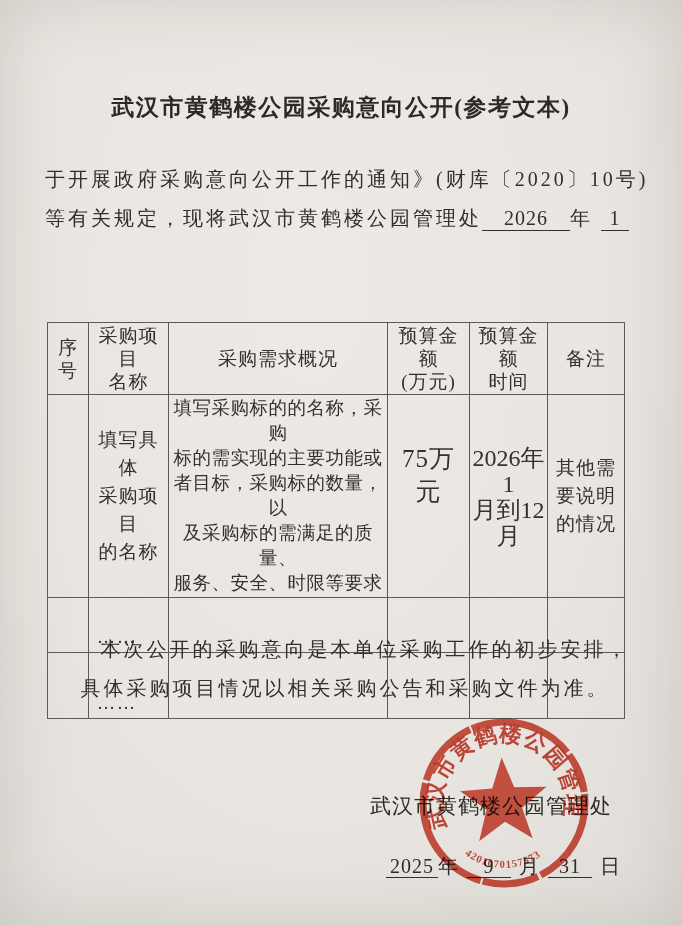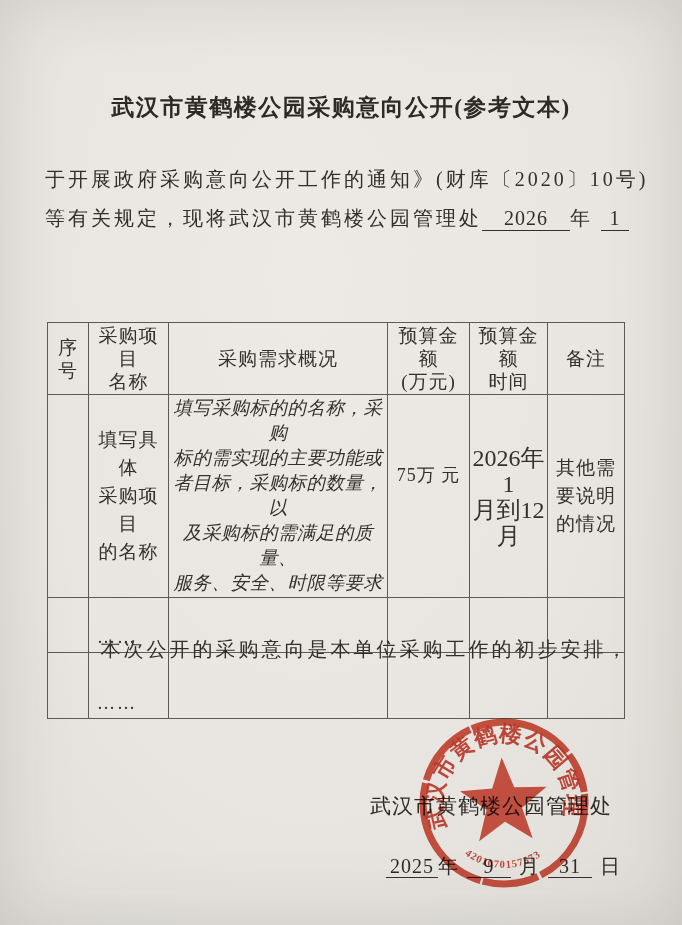--- a/index.html
+++ b/index.html
@@ -33,22 +33,22 @@
   .doc-table th,.doc-table td{
     border:1px solid #5d5a53;padding:1px 2px;text-align:center;vertical-align:middle;
     font-weight:normal;white-space:pre-line;color:#34312c;
   }
   .doc-table th{font-size:19px;line-height:23px;letter-spacing:1px;}
   tr.hrow{height:48px;}
   tr.r1{height:127px;}
   tr.r2{height:55px;}
   tr.r3{height:66px;}
   td.c-name{font-size:19px;line-height:28px;letter-spacing:1px;}
-  td.c-over{font-size:18.5px;line-height:25px;letter-spacing:.5px;font-style:italic;}
-  td.c-budget{font-size:18px;padding-bottom:44px;letter-spacing:1px;}
+  td.c-over{font-size:18.5px;line-height:25px;letter-spacing:.5px;}
+  td.c-budget{font-size:25px;padding-bottom:44px;letter-spacing:1px;}
   td.c-time{font-size:24px;line-height:26px;padding-top:2px;}
   td.c-remark{font-size:19px;line-height:28px;letter-spacing:1px;}
   td.c-dots{vertical-align:bottom;text-align:left;padding-left:8px;padding-bottom:4px;font-size:18px;letter-spacing:2px;}
   .sig-org{
     position:absolute;left:370px;top:792px;font-size:21px;letter-spacing:1px;color:#2e2b27;white-space:nowrap;
   }
   .sig-date{
     position:absolute;left:386px;top:843px;font-size:20px;letter-spacing:1px;color:#2e2b27;white-space:nowrap;
   }
   .d-blank{
@@ -129,20 +129,21 @@
         <td></td>
         <td></td>
         <td></td>
         <td></td>
       </tr>
     </tbody>
   </table>
 
   <div class="para closing">
     <div class="line indent">本次公开的采购意向是本单位采购工作的初步安排，</div>
+    <div class="line">具体采购项目情况以相关采购公告和采购文件为准。</div>
   </div>
 
   <div class="sig-org">武汉市黄鹤楼公园管理处</div>
 
   <div class="sig-date"><span class="d-blank d-year">2025</span><span>年</span><span class="d-gap"></span><span class="d-blank d-num">9</span><span class="d-gap"></span><span>月</span><span class="d-gap"></span><span class="d-blank d-num">31</span><span class="d-gap"></span><span>日</span></div>
 
   <svg class="seal" viewBox="0 0 172 172" aria-hidden="true">
     <defs>
       <path id="sealTopArc" d="M 28.7 106.9 A 61 61 0 1 1 143.3 106.9" fill="none"></path>
       <path id="sealBottomArc" d="M 40.7 131.3 A 64 64 0 0 0 131.3 131.3" fill="none"></path>

